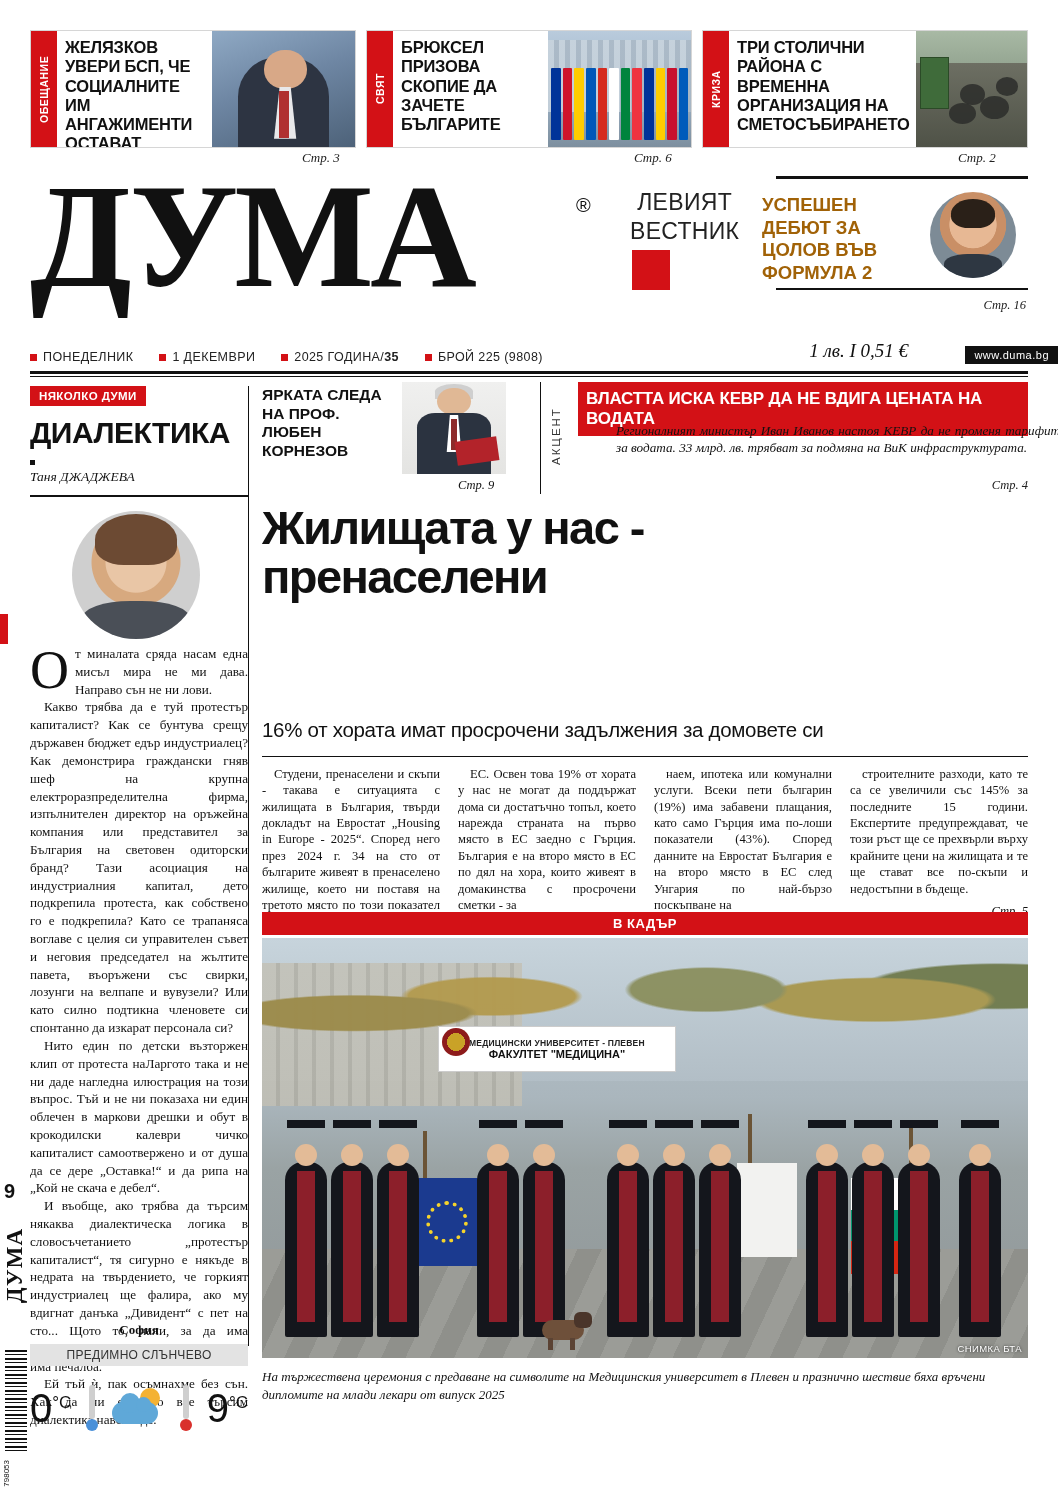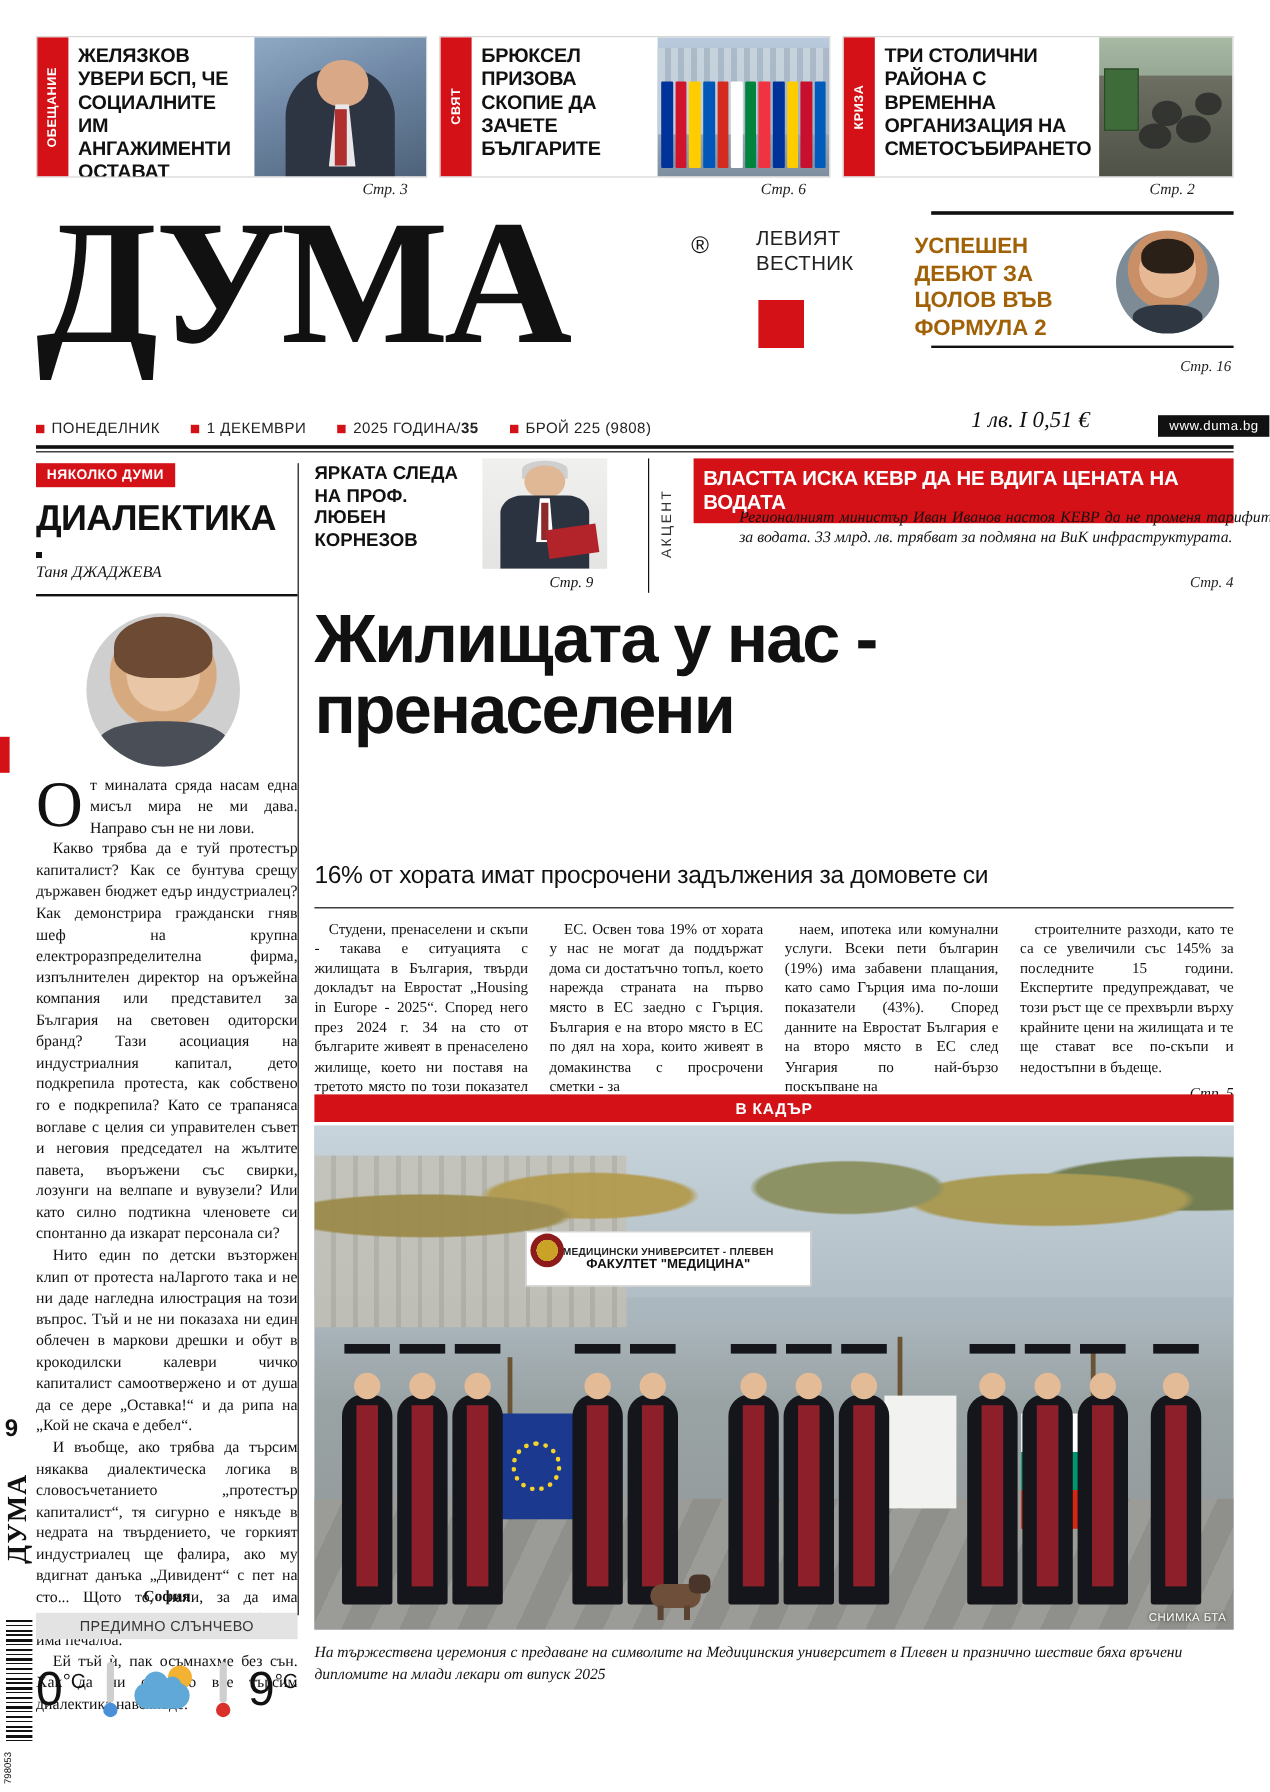--- a/index.html
+++ b/index.html
@@ -109,21 +109,21 @@
   }
   .logo-reg {
     position: absolute; left: 546px; top: 28px;
     font-family: "Liberation Sans", sans-serif;
     font-size: 20px;
   }
   .logo-red { position: absolute; left: 602px; top: 84px; width: 38px; height: 40px; background: #d31116; }
   .levi {
     position: absolute; left: 600px; top: 22px;
     font-family: "Liberation Sans", sans-serif;
-    font-size: 17px; line-height: 1.25; color: #222; letter-spacing: .3px;
+    font-size: 23px; line-height: 1.25; color: #222; letter-spacing: .3px; text-align: center;
   }
   .promo {
     position: absolute; left: 706px; top: 10px; width: 292px; height: 122px;
   }
   .promo-line { position:absolute; right:0; top:0; width:252px; height:3px; background:#111; }
   .promo-line2 { position:absolute; right:0; top:112px; width:252px; height:2px; background:#111; }
   .promo-text {
     position: absolute; left: 26px; top: 18px; width: 160px;
     font-family: "Liberation Sans", sans-serif;
     font-weight: bold; font-size: 18.5px; line-height: 1.22; color:#a16207;
@@ -273,21 +273,21 @@
     font-size: 13.2px; line-height: 1.32; text-align: justify; color:#111;margin-left:38px;
   }
   .accent-str { position:absolute; right: 0; top: 96px; font-style:italic; font-size:12.5px;}
 
   .vline { position:absolute; background:#111; }
 
   
   .main-head {
     position:absolute; left: 262px; top: 504px; width: 766px;
     font-family:"Liberation Sans", sans-serif; font-weight:bold;
-    font-size: 57px; line-height: 1.04; letter-spacing: -1.6px; color:#111;
+    font-size: 47px; line-height: 1.04; letter-spacing: -1.6px; color:#111;
   }
   .main-sub {
     position:absolute; left: 262px; top: 718px; width: 766px;
     font-family:"Liberation Sans", sans-serif; font-size: 20.5px; color:#111; letter-spacing:-.3px;
   }
   .head-rule { position:absolute; left:262px; top: 756px; width: 766px; height:1px; background:#111; }
 
   
   .cols { position:absolute; left: 262px; top: 766px; width: 766px; height: 136px; display:flex; gap: 18px; }
   .col { flex:1; font-family:"Liberation Serif", serif; font-size: 12.6px; line-height: 1.3; text-align: justify; color:#111; }

